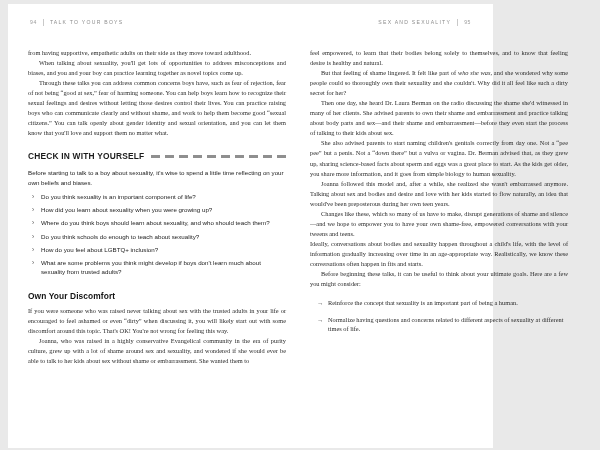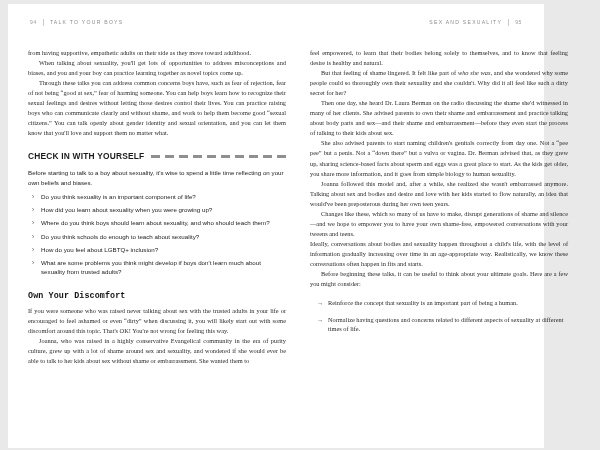--- a/index.html
+++ b/index.html
@@ -7,21 +7,21 @@
     padding: 0;
     width: 600px;
     height: 450px;
     background: #e9e9e9;
     overflow: hidden;
   }
   .page {
     position: absolute;
     left: 8px;
     top: 4px;
-    width: 536px;
+    width: 485px;
     height: 444px;
     background: #ffffff;
     box-sizing: border-box;
     padding: 12px;
   }
 
   
   .runhead {
     position: absolute;
     top: 12px;
@@ -139,21 +139,21 @@
     left: 4px;
     top: -0.2px;
     font-family: "Liberation Sans", sans-serif;
     font-size: 6.4px;
     color: #555;
   }
 
   
   h3.subhead {
     margin: 14px 0 5px 0;
-    font-family: Liberation Mono, monospace;
+    font-family: Liberation Sans, sans-serif;
     font-weight: bold;
     font-size: 8.4px;
     letter-spacing: .1px;
     color: #141414;
   }
   h2.sechead {
     margin: 16px 0 6px 0;
     font-family: "Liberation Sans", sans-serif;
     font-weight: bold;
     font-size: 11.2px;

